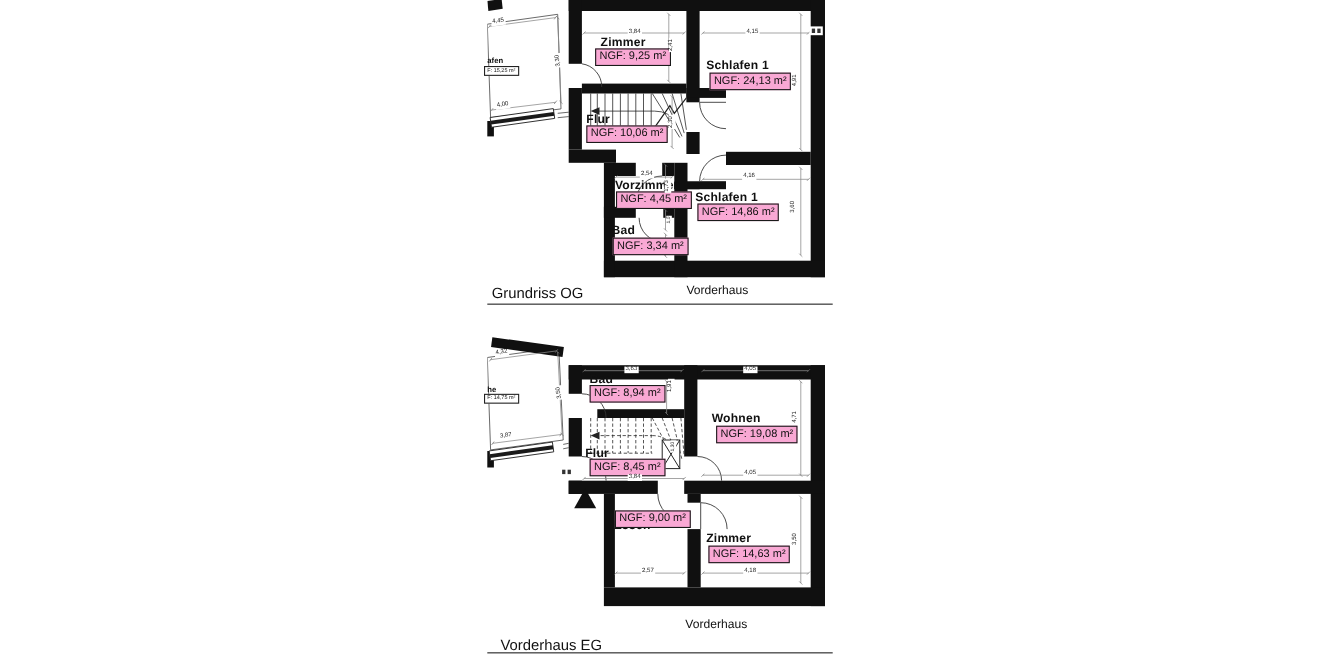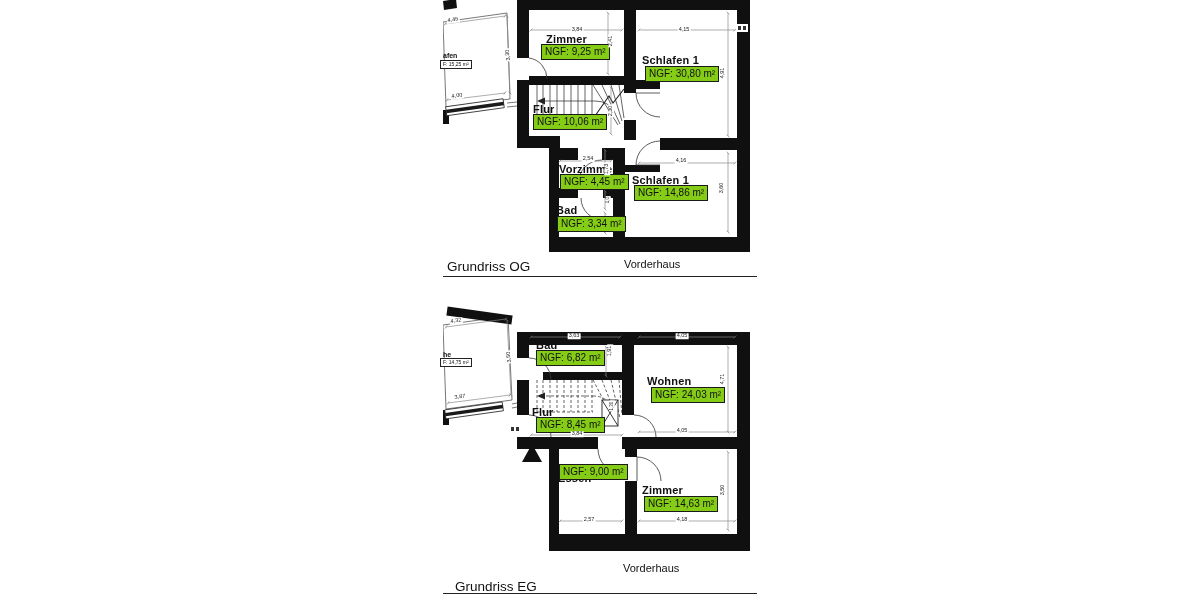--- a/index.html
+++ b/index.html
@@ -1,20 +1,20 @@
 <!DOCTYPE html>
 <html><head>
 <meta charset="utf-8">
 <style>
   html,body{margin:0;padding:0}
   body{width:1200px;height:600px;position:relative;background:#fff;overflow:hidden;
        font-family:"Liberation Sans",sans-serif;color:#111}
   svg{position:absolute}
   .rname{position:absolute;font-weight:bold;font-size:11px;white-space:nowrap;letter-spacing:.2px}
-  .nbox{position:absolute;border:1px solid #1a1a1a;background:#84cc16;font-size:10px;
+  .nbox{position:absolute;border:1px solid #1a1a1a;background:#f9a8d4;font-size:10px;
         padding:1px 3px;white-space:nowrap;line-height:1.2}
   .dim,.dimv,.dim-w,.dimv-w{position:absolute;font-size:5.5px;color:#222;white-space:nowrap;
         background:#fff;padding:0 1px;line-height:1}
   .dim{transform:translate(-50%,-50%)}
   .dimv{transform:translate(-50%,-50%) rotate(-90deg)}
   .dim-w{transform:translate(-50%,-50%) rotate(-8deg)}
   .dimv-w{transform:translate(-50%,-50%) rotate(-97deg)}
   .dim-s{font-size:4.5px}
   .wname{position:absolute;font-weight:bold;font-size:7px;white-space:nowrap}
   .wbox{position:absolute;border:0.6px solid #222;background:#fff;font-size:5px;
@@ -213,21 +213,21 @@
 <div class="dim-w" style="left:453px;top:20px">4,45</div>
 <div class="dim-w" style="left:457px;top:96px">4,00</div>
 <div class="dimv-w" style="left:508px;top:55px">3,30</div>
 
 <div class="rname" style="left:546px;top:33px">Zimmer</div>
 <div class="nbox" style="left:541px;top:44px">NGF: 9,25 m²</div>
 <div class="dim" style="left:577px;top:30px">3,84</div>
 <div class="dimv" style="left:611px;top:41px">2,41</div>
 
 <div class="rname" style="left:642px;top:54px">Schlafen 1</div>
-<div class="nbox" style="left:645px;top:66px">NGF: 30,80 m²</div>
+<div class="nbox" style="left:645px;top:66px">NGF: 24,13 m²</div>
 <div class="dim" style="left:684px;top:30px">4,15</div>
 <div class="dimv" style="left:723px;top:73px">4,91</div>
 
 <div class="rname" style="left:533px;top:103px">Flur</div>
 <div class="nbox" style="left:533px;top:114px">NGF: 10,06 m²</div>
 <div class="dimv" style="left:611px;top:111px">2,30</div>
 
 <div class="dim" style="left:588px;top:159px">2,54</div>
 <div class="rname" style="left:559px;top:163px">Vorzimmer</div>
 <div class="nbox" style="left:560px;top:174px">NGF: 4,45 m²</div>
@@ -247,39 +247,39 @@
 <div class="title" style="left:447px;top:259px">Grundriss OG</div>
 <div class="rule" style="left:443px;top:276px;width:314px"></div>
 
 <div class="wname" style="left:443px;top:351px">he</div>
 <div class="wbox" style="left:440px;top:358px">F: 14,75 m²</div>
 <div class="dim-w" style="left:456px;top:321px">4,32</div>
 <div class="dim-w" style="left:460px;top:397px">3,87</div>
 <div class="dimv-w" style="left:509px;top:357px">3,50</div>
 
 <div class="rname" style="left:536px;top:339px">Bad</div>
-<div class="nbox" style="left:536px;top:350px">NGF: 6,82 m²</div>
+<div class="nbox" style="left:536px;top:350px">NGF: 8,94 m²</div>
 <div class="dim" style="left:574px;top:336px">3,63</div>
 <div class="dimv" style="left:610px;top:351px">1,91</div>
 
 <div class="rname" style="left:647px;top:375px">Wohnen</div>
-<div class="nbox" style="left:651px;top:387px">NGF: 24,03 m²</div>
+<div class="nbox" style="left:651px;top:387px">NGF: 19,08 m²</div>
 <div class="dim" style="left:682px;top:336px">4,05</div>
 <div class="dimv" style="left:723px;top:379px">4,71</div>
 <div class="dim" style="left:682px;top:431px">4,05</div>
 
 <div class="rname" style="left:532px;top:406px">Flur</div>
 <div class="nbox" style="left:536px;top:417px">NGF: 8,45 m²</div>
 <div class="dim" style="left:577px;top:434px">3,84</div>
 <div class="dimv dim-s" style="left:612px;top:406px">1,30</div>
 
 <div class="rname" style="left:558px;top:472px">Essen</div>
 <div class="nbox" style="left:559px;top:464px">NGF: 9,00 m²</div>
 <div class="dim" style="left:589px;top:520px">2,57</div>
 
 <div class="rname" style="left:642px;top:484px">Zimmer</div>
 <div class="nbox" style="left:644px;top:496px">NGF: 14,63 m²</div>
 <div class="dim" style="left:682px;top:520px">4,18</div>
 <div class="dimv" style="left:723px;top:490px">3,50</div>
 
 <div class="bldg" style="left:623px;top:562px">Vorderhaus</div>
-<div class="title" style="left:455px;top:579px">Grundriss EG</div>
+<div class="title" style="left:455px;top:579px">Vorderhaus EG</div>
 <div class="rule" style="left:443px;top:593px;width:314px"></div>
 
 </body></html>

